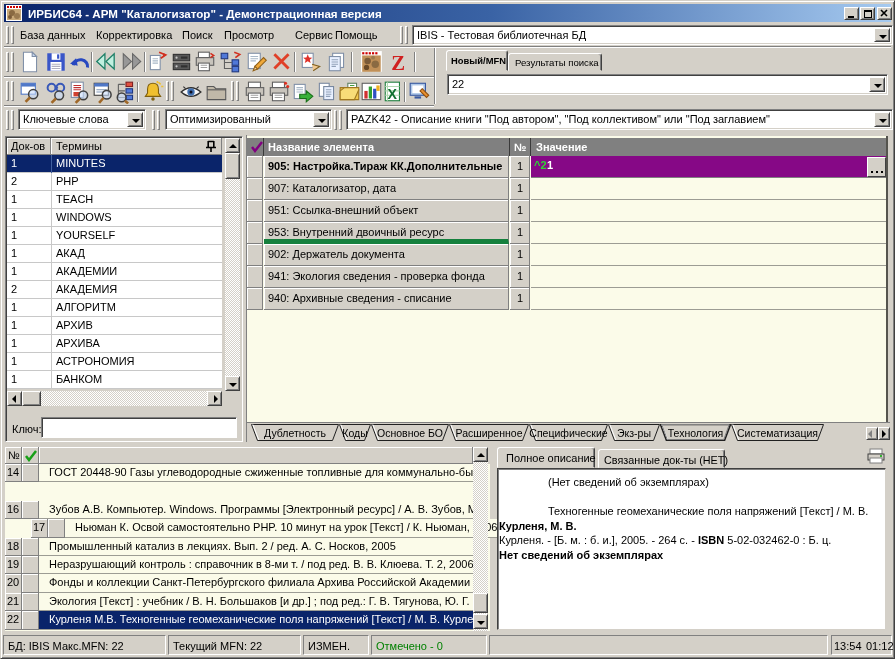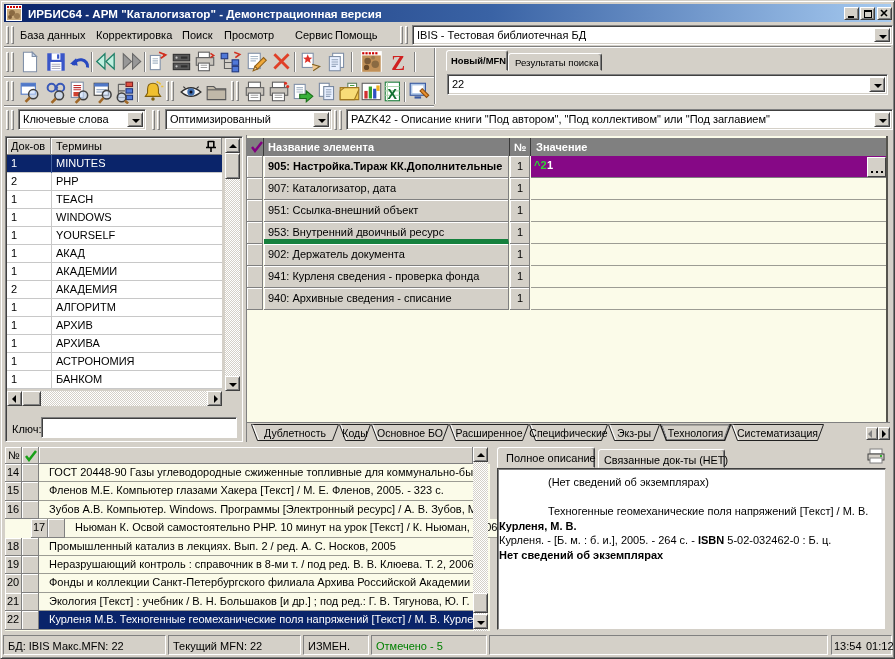--- a/index.html
+++ b/index.html
@@ -484,21 +484,21 @@
           <span style="position:absolute;left:4px;top:4px;white-space:nowrap;">902: Держатель документа</span>
         </div>
         <div style="position:absolute;left:263px;top:0;width:20px;height:22px;background:#D4D0C8;border-right:1px solid #808080;border-bottom:1px solid #808080;box-shadow:inset 1px 1px 0 #fff;">
           <span style="position:absolute;left:7px;top:4px;">1</span>
         </div>
         <div style="position:absolute;left:284px;top:0;width:355px;height:22px;background:#FBFBE9;border-bottom:1px solid #9C9C94;"></div>
       </div>
       <div style="position:absolute;left:0;top:130px;width:643px;height:22px;">
         <div style="position:absolute;left:0;top:0;width:16px;height:22px;background:#D4D0C8;border-right:1px solid #808080;border-bottom:1px solid #808080;box-shadow:inset 1px 1px 0 #fff;"></div>
         <div style="position:absolute;left:17px;top:0;width:245px;height:22px;background:#D4D0C8;border-right:1px solid #808080;border-bottom:1px solid #808080;box-shadow:inset 1px 1px 0 #fff;">
-          <span style="position:absolute;left:4px;top:4px;white-space:nowrap;">941: Курленя сведения - проверка фонда</span>
+          <span style="position:absolute;left:4px;top:4px;white-space:nowrap;">941: Экология сведения - проверка фонда</span>
         </div>
         <div style="position:absolute;left:263px;top:0;width:20px;height:22px;background:#D4D0C8;border-right:1px solid #808080;border-bottom:1px solid #808080;box-shadow:inset 1px 1px 0 #fff;">
           <span style="position:absolute;left:7px;top:4px;">1</span>
         </div>
         <div style="position:absolute;left:284px;top:0;width:355px;height:22px;background:#FBFBE9;border-bottom:1px solid #9C9C94;"></div>
       </div>
       <div style="position:absolute;left:0;top:152px;width:643px;height:22px;">
         <div style="position:absolute;left:0;top:0;width:16px;height:22px;background:#D4D0C8;border-right:1px solid #808080;border-bottom:1px solid #808080;box-shadow:inset 1px 1px 0 #fff;"></div>
         <div style="position:absolute;left:17px;top:0;width:245px;height:22px;background:#D4D0C8;border-right:1px solid #808080;border-bottom:1px solid #808080;box-shadow:inset 1px 1px 0 #fff;">
           <span style="position:absolute;left:4px;top:4px;white-space:nowrap;">940: Архивные сведения - списание</span>
@@ -577,29 +577,20 @@
       </div>
       <div style="position:absolute;left:0;top:17px;width:468px;height:18px;">
         <div class="gcell" style="position:absolute;left:0;top:0;width:17px;height:18px;">
           <span style="position:absolute;left:2px;top:2px;">14</span>
         </div>
         <div class="gcell" style="position:absolute;left:17px;top:0;width:17px;height:18px;"></div>
         <div style="position:absolute;left:34px;top:0;width:434px;height:18px;background:#FBFBE9;color:#000;border-bottom:1px solid #9C9C94;overflow:hidden;">
           <span style="position:absolute;left:10px;top:2px;white-space:nowrap;">ГОСТ 20448-90 Газы углеводородные сжиженные топливные для коммунально-быт</span>
         </div>
       </div>
-      <div style="position:absolute;left:0;top:35px;width:468px;height:19px;">
-        <div class="gcell" style="position:absolute;left:0;top:0;width:17px;height:19px;">
-          <span style="position:absolute;left:2px;top:2px;">15</span>
-        </div>
-        <div class="gcell" style="position:absolute;left:17px;top:0;width:17px;height:19px;"></div>
-        <div style="position:absolute;left:34px;top:0;width:434px;height:19px;background:#FBFBE9;color:#000;border-bottom:1px solid #9C9C94;overflow:hidden;">
-          <span style="position:absolute;left:10px;top:2px;white-space:nowrap;">Фленов М.Е. Компьютер глазами Хакера [Текст] / М. Е. Фленов, 2005. - 323 с.</span>
-        </div>
-      </div>
       <div style="position:absolute;left:0;top:54px;width:468px;height:18px;">
         <div class="gcell" style="position:absolute;left:0;top:0;width:17px;height:18px;">
           <span style="position:absolute;left:2px;top:2px;">16</span>
         </div>
         <div class="gcell" style="position:absolute;left:17px;top:0;width:17px;height:18px;"></div>
         <div style="position:absolute;left:34px;top:0;width:434px;height:18px;background:#FBFBE9;color:#000;border-bottom:1px solid #9C9C94;overflow:hidden;">
           <span style="position:absolute;left:10px;top:2px;white-space:nowrap;">Зубов А.В. Компьютер. Windows. Программы [Электронный ресурс] / А. В. Зубов, М</span>
         </div>
       </div>
       <div style="position:absolute;left:0;top:72px;width:468px;height:19px;margin-left:26px;">
@@ -697,20 +688,20 @@
   <div class="abs sunken1" style="left:1px; top:1px; width:163px; height:20px;">
       <span class="abs" style="left:4px; top:4px;">БД: IBIS Макс.MFN: 22</span>
     </div>
   <div class="abs sunken1" style="left:166px; top:1px; width:133px; height:20px;">
       <span class="abs" style="left:4px; top:4px;">Текущий MFN: 22</span>
     </div>
   <div class="abs sunken1" style="left:301px; top:1px; width:66px; height:20px;">
       <span class="abs" style="left:4px; top:4px;">ИЗМЕН.</span>
     </div>
   <div class="abs sunken1" style="left:369px; top:1px; width:116px; height:20px;">
-      <span class="abs" style="left:4px; top:4px; color:#008000;">Отмечено - 5</span>
+      <span class="abs" style="left:4px; top:4px; color:#008000;">Отмечено - 0</span>
     </div>
   <div class="abs sunken1" style="left:487px; top:1px; width:339px; height:20px;"></div>
   <div class="abs sunken1" style="left:829px; top:1px; width:61px; height:20px;">
       <span class="abs" style="left:2px; top:4px;">13:54</span>
       <span class="abs" style="left:34px; top:4px;">01:12</span>
     </div>
 </div>
 
 </body></html>

